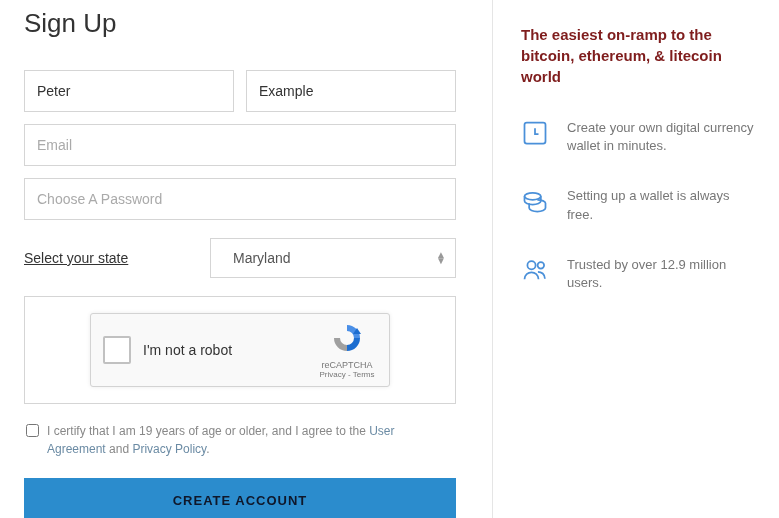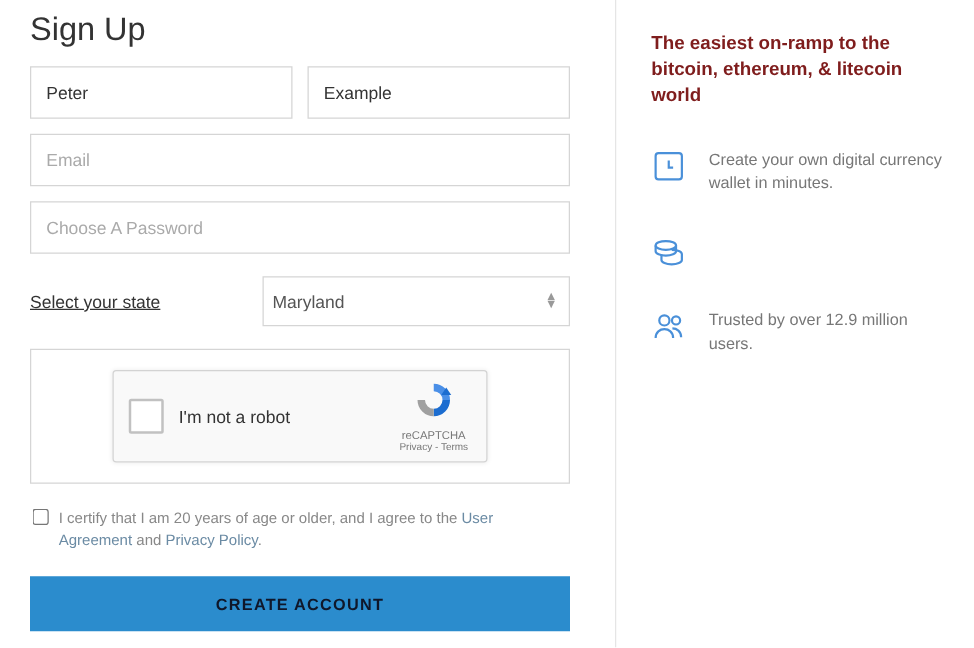--- a/index.html
+++ b/index.html
@@ -1,28 +1,28 @@
 <!DOCTYPE html>
 <html><head>
 <meta charset="utf-8">
 <style>
 * { box-sizing: border-box; margin: 0; padding: 0; }
 body { font-family: -apple-system, BlinkMacSystemFont, "Segoe UI", Helvetica, Arial, sans-serif; background: #fff; color: #333; }
 .container { display: flex; width: 779px; height: 518px; }
 .left { flex: 0 0 480px; padding: 8px 24px 24px 24px; }
 .divider { width: 1px; background: #e5e5e5; margin: 0 12px; }
 .right { flex: 1; padding: 24px 24px 24px 16px; }
-h1 { font-size: 26px; font-weight: 400; color: #333; margin-bottom: 14px; }
+h1 { font-size: 26px; font-weight: 400; color: #333; margin-bottom: 31px; }
 .row { display: flex; gap: 12px; margin-bottom: 12px; }
 .input { flex: 1; height: 42px; border: 1px solid #d5d5d5; padding: 16px 12px; font-size: 14px; color: #333; background: #fff; }
 .input::placeholder { color: #aaa; }
 .select-row { display: flex; align-items: center; margin: 18px 0 18px 0; }
 .select-label { width: 186px; font-size: 14px; color: #333; text-decoration: underline; }
 .select-wrap { flex: 1; position: relative; }
-.select { width: 100%; height: 40px; border: 1px solid #d5d5d5; padding: 0 30px 0 7px; font-size: 14px; color: #555; background: #fff; appearance: none; }
+.select { width: 100%; height: 40px; border: 1px solid #d5d5d5; padding: 0 30px 0 22px; font-size: 14px; color: #555; background: #fff; appearance: none; }
 .select-caret { position: absolute; right: 10px; top: 50%; transform: translateY(-50%); pointer-events: none; font-size: 10px; color: #999; line-height: 6px; }
 .captcha-box { border: 1px solid #d5d5d5; padding: 16px; margin-bottom: 18px; display: flex; justify-content: center; }
 .recaptcha { width: 300px; height: 74px; border: 1px solid #d3d3d3; border-radius: 3px; background: #f9f9f9; display: flex; align-items: center; padding: 0 12px; box-shadow: 0 0 4px rgba(0,0,0,0.08); }
 .rc-check { width: 28px; height: 28px; border: 2px solid #c1c1c1; border-radius: 2px; background: #fff; margin-right: 12px; cursor: pointer; }
 .rc-label { font-size: 14px; color: #333; flex: 1; }
 .rc-right { text-align: center; width: 60px; }
 .rc-brand { font-size: 9px; color: #777; margin-top: 2px; }
 .rc-links { font-size: 8px; color: #777; }
 .rc-links span { color: #777; }
 .cert-row { display: flex; align-items: flex-start; gap: 8px; font-size: 12px; color: #888; margin-bottom: 20px; line-height: 1.5; padding: 0 2px; }
@@ -77,21 +77,21 @@
           <div class="rc-links">
             <span>Privacy</span> - <span>Terms</span>
           </div>
         </div>
       </div>
     </div>
 
     <div class="cert-row">
       <input type="checkbox" class="cb" style="">
       <div>
-        <span>I certify that I am 20 years of age or older, and I agree to the </span><a href="#">User Agreement</a><span> and </span><a href="#">Privacy Policy</a><span>.</span>
+        <span>I certify that I am 19 years of age or older, and I agree to the </span><a href="#">User Agreement</a><span> and </span><a href="#">Privacy Policy</a><span>.</span>
       </div>
     </div>
 
     <button class="submit">CREATE ACCOUNT</button>
   </div>
 
   <div class="divider"></div>
 
   <div class="right">
     <div class="tagline">The easiest on-ramp to the bitcoin, ethereum, &amp; litecoin world</div>
@@ -103,20 +103,21 @@
       </svg>
       <div class="benefit-text">Create your own digital currency wallet in minutes.</div>
     </div>
 
     <div class="benefit">
       <svg class="benefit-icon" viewBox="0 0 24 24" fill="none" stroke="currentColor" stroke-width="1.5">
         <ellipse cx="10" cy="8" rx="7" ry="3"></ellipse>
         <path d="M3 8 v4 a7 3 0 0 0 14 0 v-4"></path>
         <path d="M7 14 v4 a7 3 0 0 0 14 0 v-4 a7 3 0 0 0 -7 -3"></path>
       </svg>
+      <div class="benefit-text">Setting up a wallet is always free.</div>
     </div>
 
     <div class="benefit">
       <svg class="benefit-icon" viewBox="0 0 24 24" fill="none" stroke="currentColor" stroke-width="1.5">
         <circle cx="9" cy="8" r="3.5"></circle>
         <path d="M3 20 c0-4 3-6 6-6 s6 2 6 6"></path>
         <circle cx="17" cy="8" r="2.8"></circle>
         <path d="M14.5 13.5 c3 0 6 2 6 6"></path>
       </svg>
       <div class="benefit-text">Trusted by over 12.9 million users.</div>

